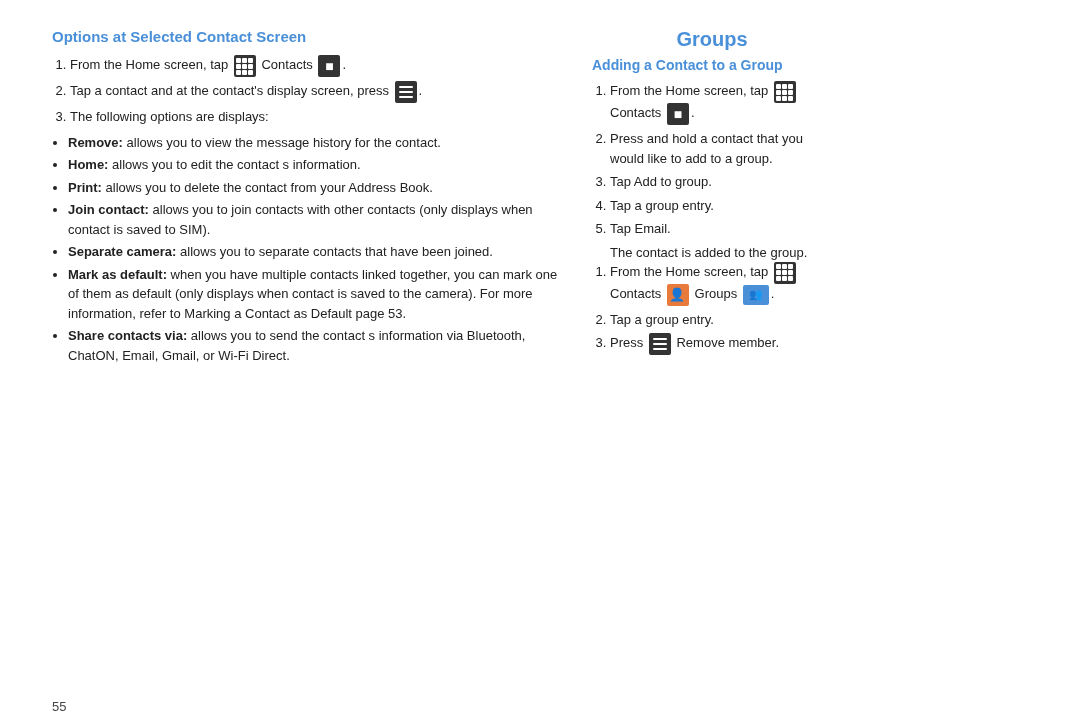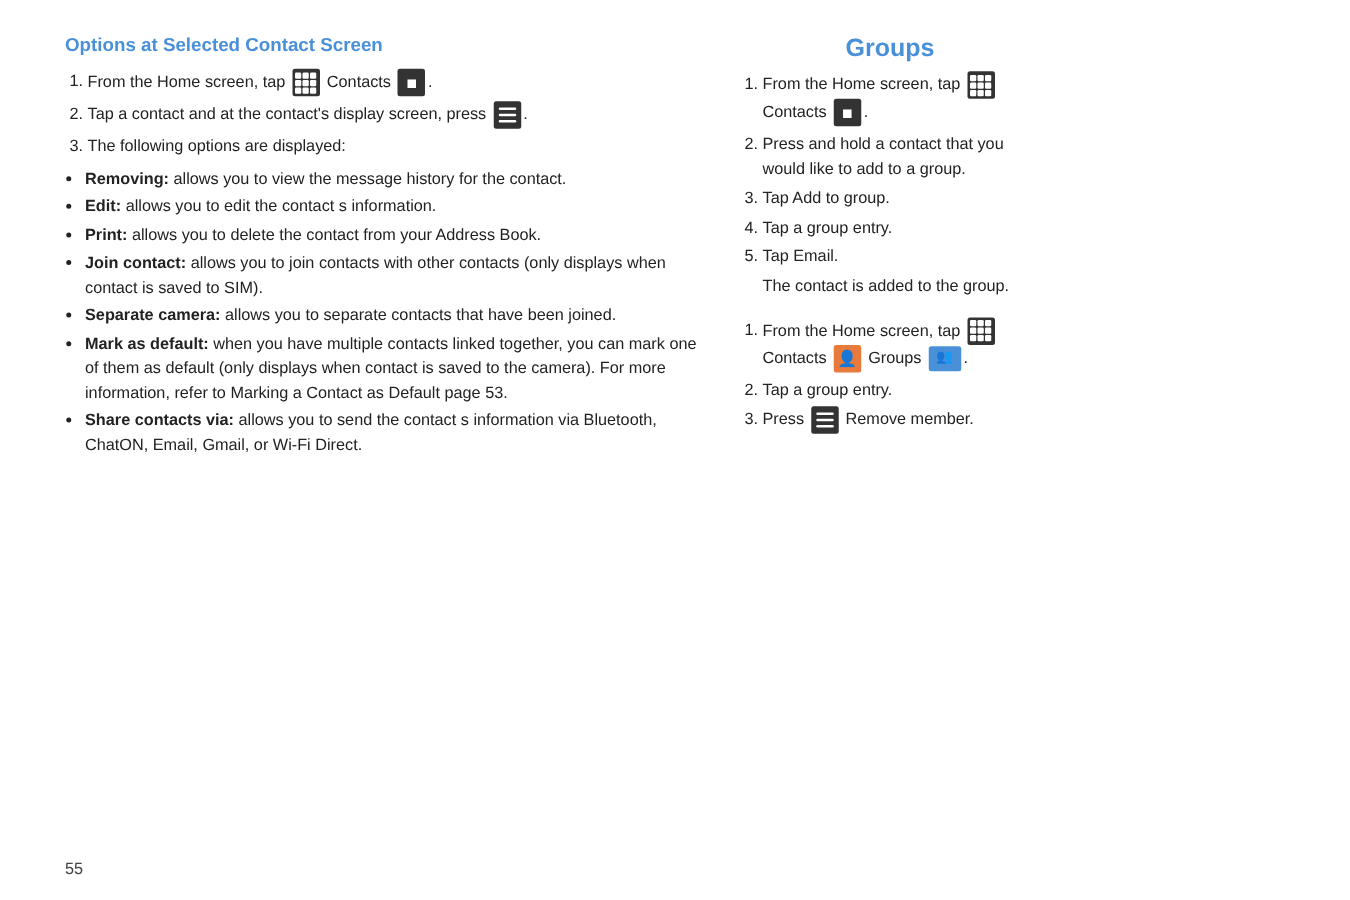--- a/index.html
+++ b/index.html
@@ -137,21 +137,21 @@
       justify-content: center;
       width: 26px;
       height: 20px;
       background: #4a90d9;
       border-radius: 2px;
       vertical-align: middle;
       margin: 0 2px;
     }
     .page-number {
       position: absolute;
-      bottom: 18px;
+      bottom: 6px;
       left: 52px;
       font-size: 13px;
       color: #444;
     }
     .right-bullets {
       padding-left: 18px;
       margin-bottom: 8px;
     }
     .right-bullets li {
       margin-bottom: 4px;
@@ -190,37 +190,38 @@
       <li>
         Tap a contact and at the contact's display screen, press
         <span class="inline-icon-menu">
           <div class="menu-lines">
             <div class="menu-line"></div>
             <div class="menu-line"></div>
             <div class="menu-line"></div>
           </div>
         </span>.
       </li>
-      <li>The following options are displayed:</li>
+      <li>The following options are displays:</li>
     </ol>
     <ul>
-      <li><strong>Removing:</strong> allows you to view the message history for the contact.</li>
-      <li><strong>Edit:</strong> allows you to edit the contact s information.</li>
+      <li><strong>Remove:</strong> allows you to view the message history for the contact.</li>
+      <li><strong>Home:</strong> allows you to edit the contact s information.</li>
       <li><strong>Print:</strong> allows you to delete the contact from your Address Book.</li>
       <li><strong>Join contact:</strong> allows you to join contacts with other contacts (only displays when contact is saved to SIM).</li>
       <li><strong>Separate camera:</strong> allows you to separate contacts that have been joined.</li>
       <li><strong>Mark as default:</strong> when you have multiple contacts linked together, you can mark one of them as default (only displays when contact is saved to the camera). For more information, refer to Marking a Contact as Default page 53.</li>
       <li><strong>Share contacts via:</strong> allows you to send the contact s information via Bluetooth, ChatON, Email, Gmail, or Wi-Fi Direct.</li>
     </ul>
   </div>
 
   <div class="right-col">
 
     <div class="groups-title">Groups</div>
 
+    <div class="subsection-title">Adding a Contact to a Group</div>
     <ol>
       <li>
         From the Home screen, tap
         <span class="inline-icon-grid">
           <div class="grid-dots">
             <div class="grid-dot"></div>
               <div class="grid-dot"></div>
               <div class="grid-dot"></div>
             <div class="grid-dot"></div>
               <div class="grid-dot"></div>
@@ -233,21 +234,21 @@
         Contacts
         <span class="inline-icon-contacts">
           <span style="color:#fff;font-size:14px;">■</span>
         </span>.
       </li>
       <li>Press and hold a contact that you would like to add to a group.</li>
       <li>Tap Add to group.</li>
       <li>Tap a group entry.</li>
       <li>Tap Email.</li>
     </ol>
-    <div style="margin-left:18px; margin-bottom:18px;">The contact is added to the group.</div>
+    <div style="margin-left:18px; margin-bottom:2px;">The contact is added to the group.</div>
 
     <ol>
       <li>
         From the Home screen, tap
         <span class="inline-icon-grid">
           <div class="grid-dots">
             <div class="grid-dot"></div>
               <div class="grid-dot"></div>
               <div class="grid-dot"></div>
             <div class="grid-dot"></div>

